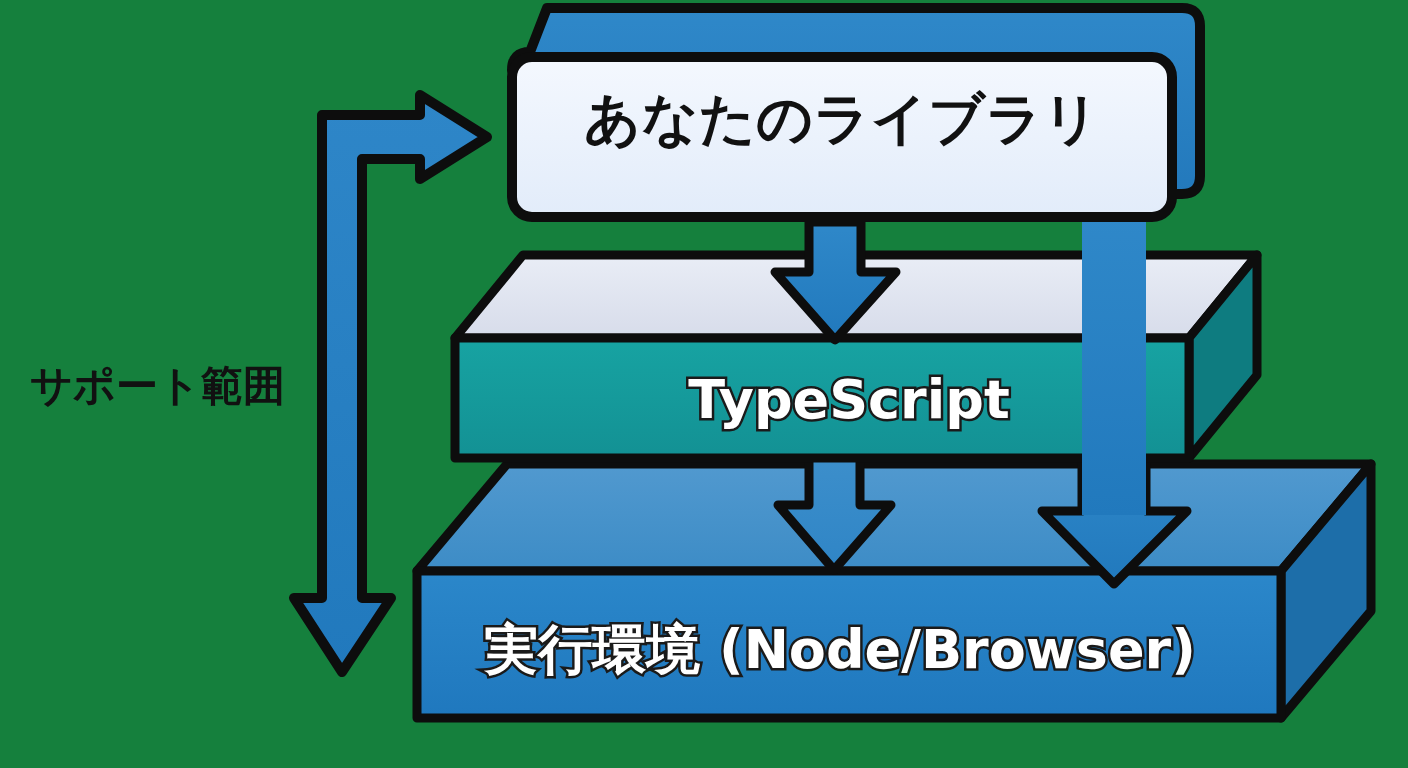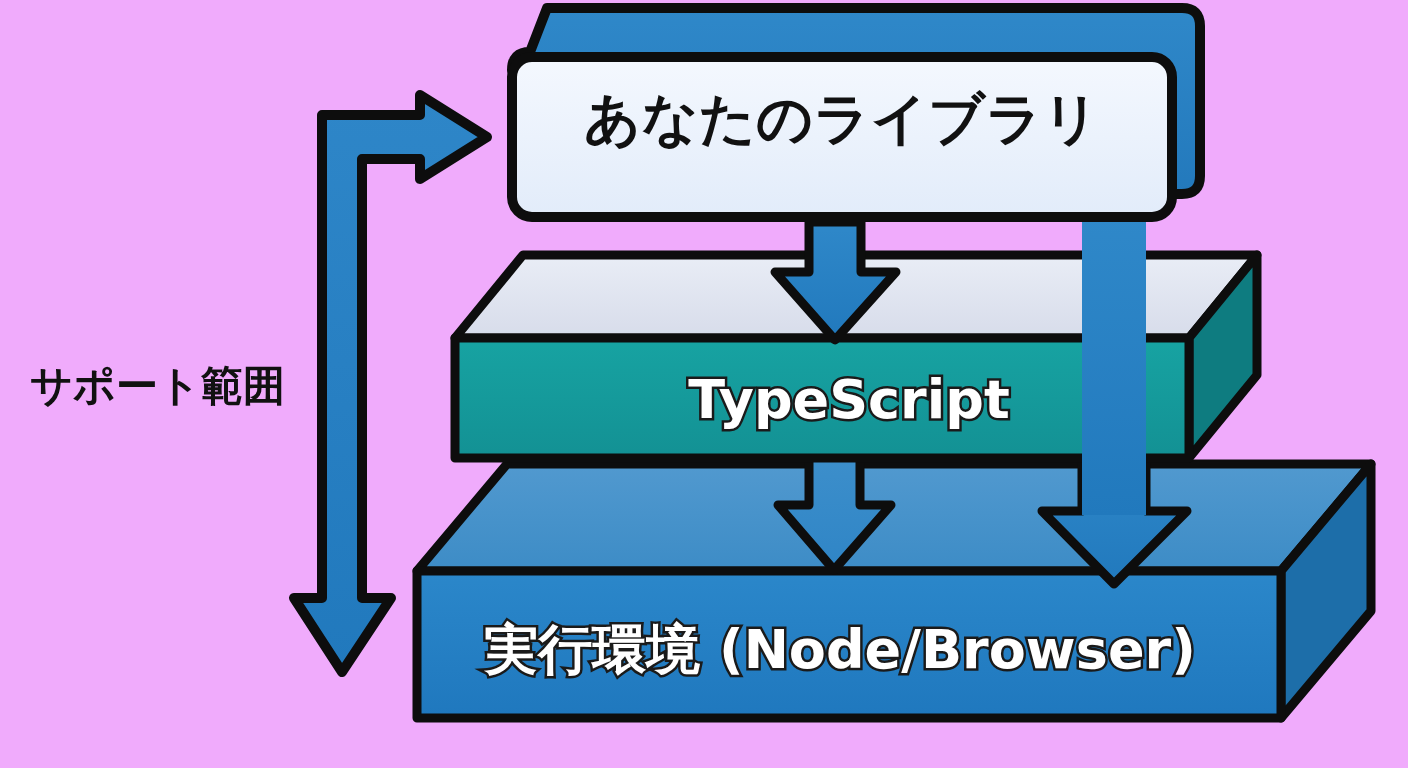--- a/index.html
+++ b/index.html
@@ -11,21 +11,21 @@
   body {
     width: 1408px;
     height: 768px;
     overflow: hidden;
     font-family: "DejaVu Sans", "Liberation Sans", sans-serif;
   }
   #stage {
     position: relative;
     width: 1408px;
     height: 768px;
-    background: #f0abfc;
+    background: #15803d;
   }
   #diagram-svg {
     position: absolute;
     left: 0;
     top: 0;
     width: 1408px;
     height: 768px;
     display: block;
   }
   .stroke-outline {

